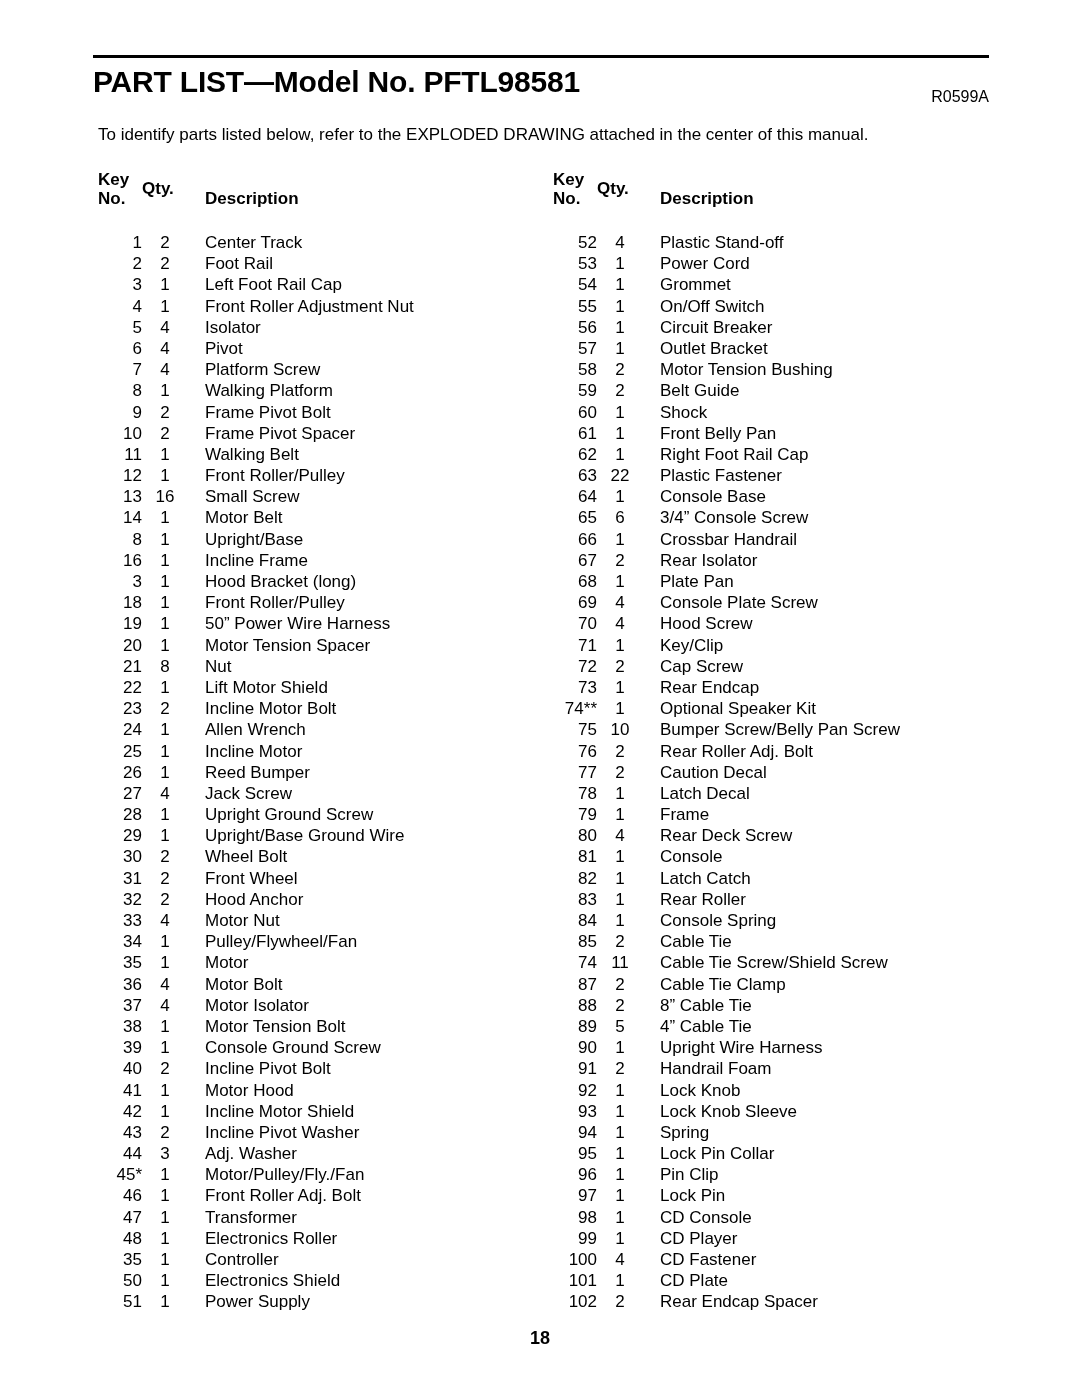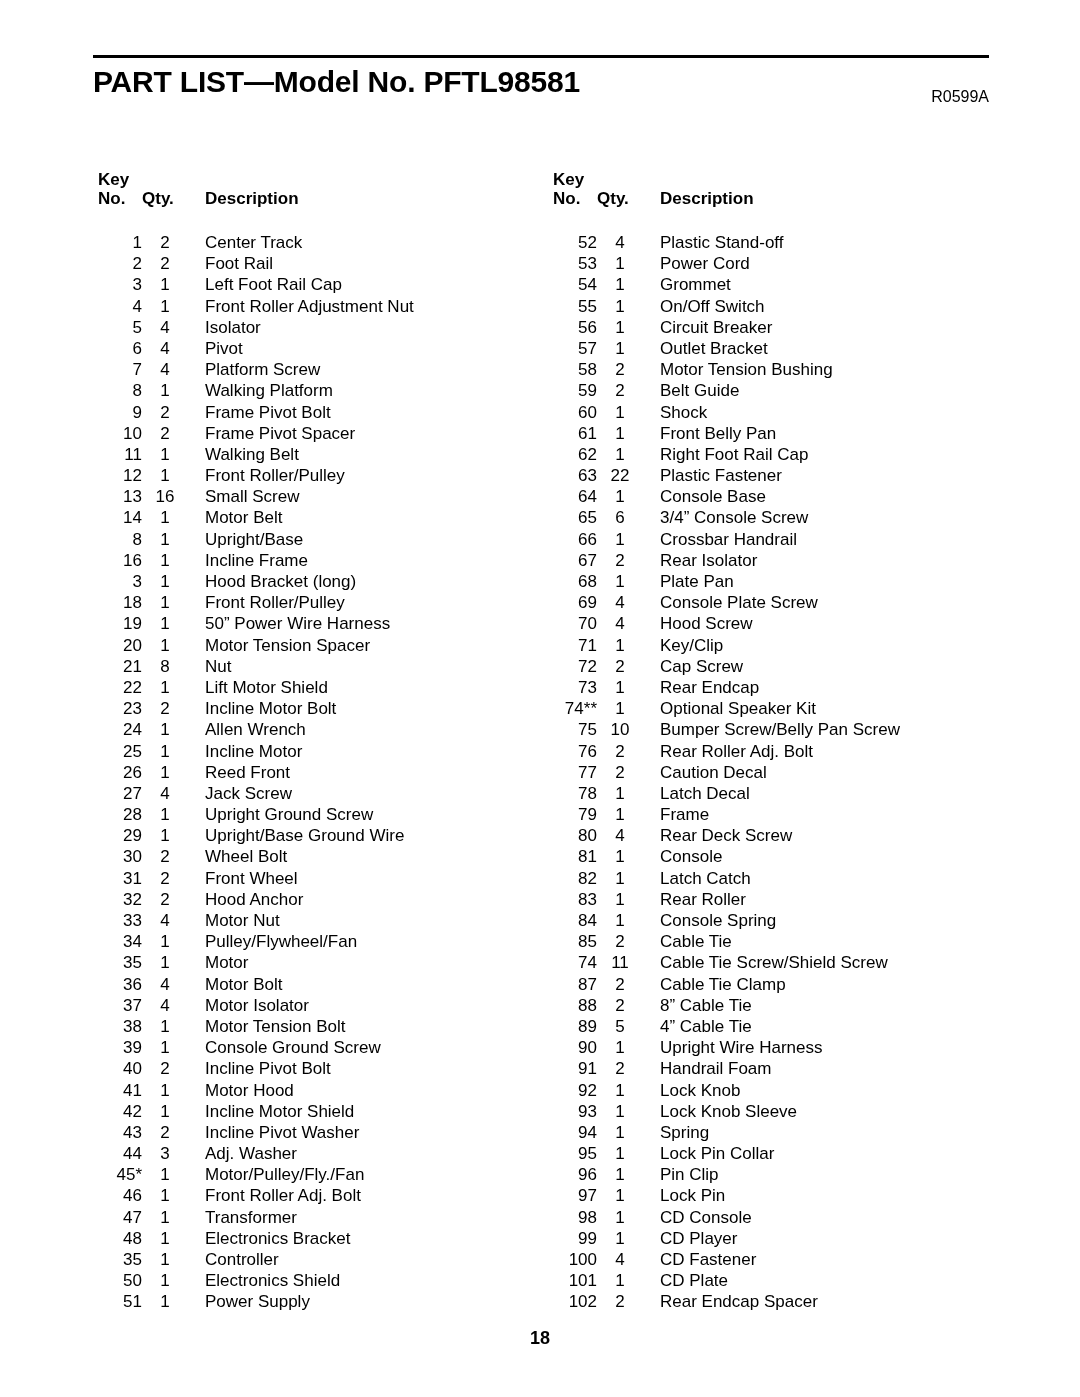--- a/index.html
+++ b/index.html
@@ -90,21 +90,21 @@
   }
   .col-head .ch-no {
     position: absolute;
     left: 0;
     top: 23px;
     white-space: nowrap;
   }
   .col-head .ch-qty {
     position: absolute;
     left: 44px;
-    top: 23px;
+    top: 13px;
     white-space: nowrap;
   }
   .col-head .ch-desc {
     position: absolute;
     left: 107px;
     top: 23px;
     white-space: nowrap;
   }
 
   
@@ -163,20 +163,21 @@
 
 <div class="page">
 
   <div class="header-rule"></div>
 
   <div class="title-row">
     <div class="doc-title">PART LIST—Model No. PFTL98581</div>
     <div class="revision-code">R0599A</div>
   </div>
 
+  <div class="intro">To identify parts listed below, refer to the EXPLODED DRAWING attached in the center of this manual.</div>
 
   <div class="col-head left">
     <span class="ch-key">Key</span>
     <span class="ch-no">No.</span>
     <span class="ch-qty">Qty.</span>
     <span class="ch-desc">Description</span>
   </div>
 
   <div class="col-head right">
     <span class="ch-key">Key</span>
@@ -307,21 +308,21 @@
         <span class="cell-desc">Allen Wrench</span>
       </div>
       <div class="part-row">
         <span class="cell-key">25</span>
         <span class="cell-qty">1</span>
         <span class="cell-desc">Incline Motor</span>
       </div>
       <div class="part-row">
         <span class="cell-key">26</span>
         <span class="cell-qty">1</span>
-        <span class="cell-desc">Reed Front</span>
+        <span class="cell-desc">Reed Bumper</span>
       </div>
       <div class="part-row">
         <span class="cell-key">27</span>
         <span class="cell-qty">4</span>
         <span class="cell-desc">Jack Screw</span>
       </div>
       <div class="part-row">
         <span class="cell-key">28</span>
         <span class="cell-qty">1</span>
         <span class="cell-desc">Upright Ground Screw</span>
@@ -417,21 +418,21 @@
         <span class="cell-desc">Front Roller Adj. Bolt</span>
       </div>
       <div class="part-row">
         <span class="cell-key">47</span>
         <span class="cell-qty">1</span>
         <span class="cell-desc">Transformer</span>
       </div>
       <div class="part-row">
         <span class="cell-key">48</span>
         <span class="cell-qty">1</span>
-        <span class="cell-desc">Electronics Bracket</span>
+        <span class="cell-desc">Electronics Roller</span>
       </div>
       <div class="part-row">
         <span class="cell-key">35</span>
         <span class="cell-qty">1</span>
         <span class="cell-desc">Controller</span>
       </div>
       <div class="part-row">
         <span class="cell-key">50</span>
         <span class="cell-qty">1</span>
         <span class="cell-desc">Electronics Shield</span>

